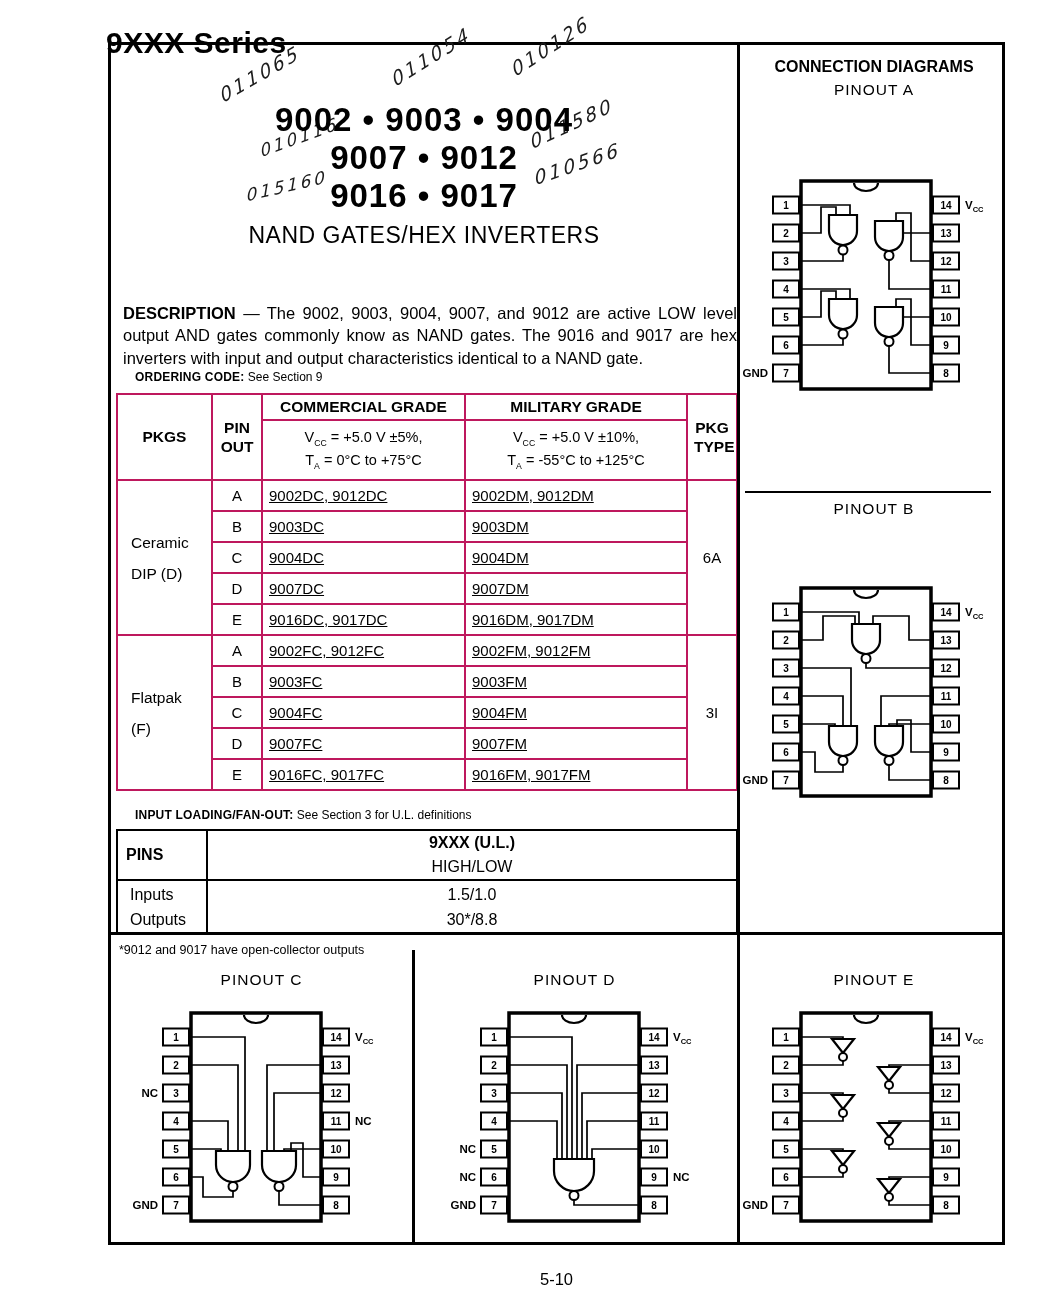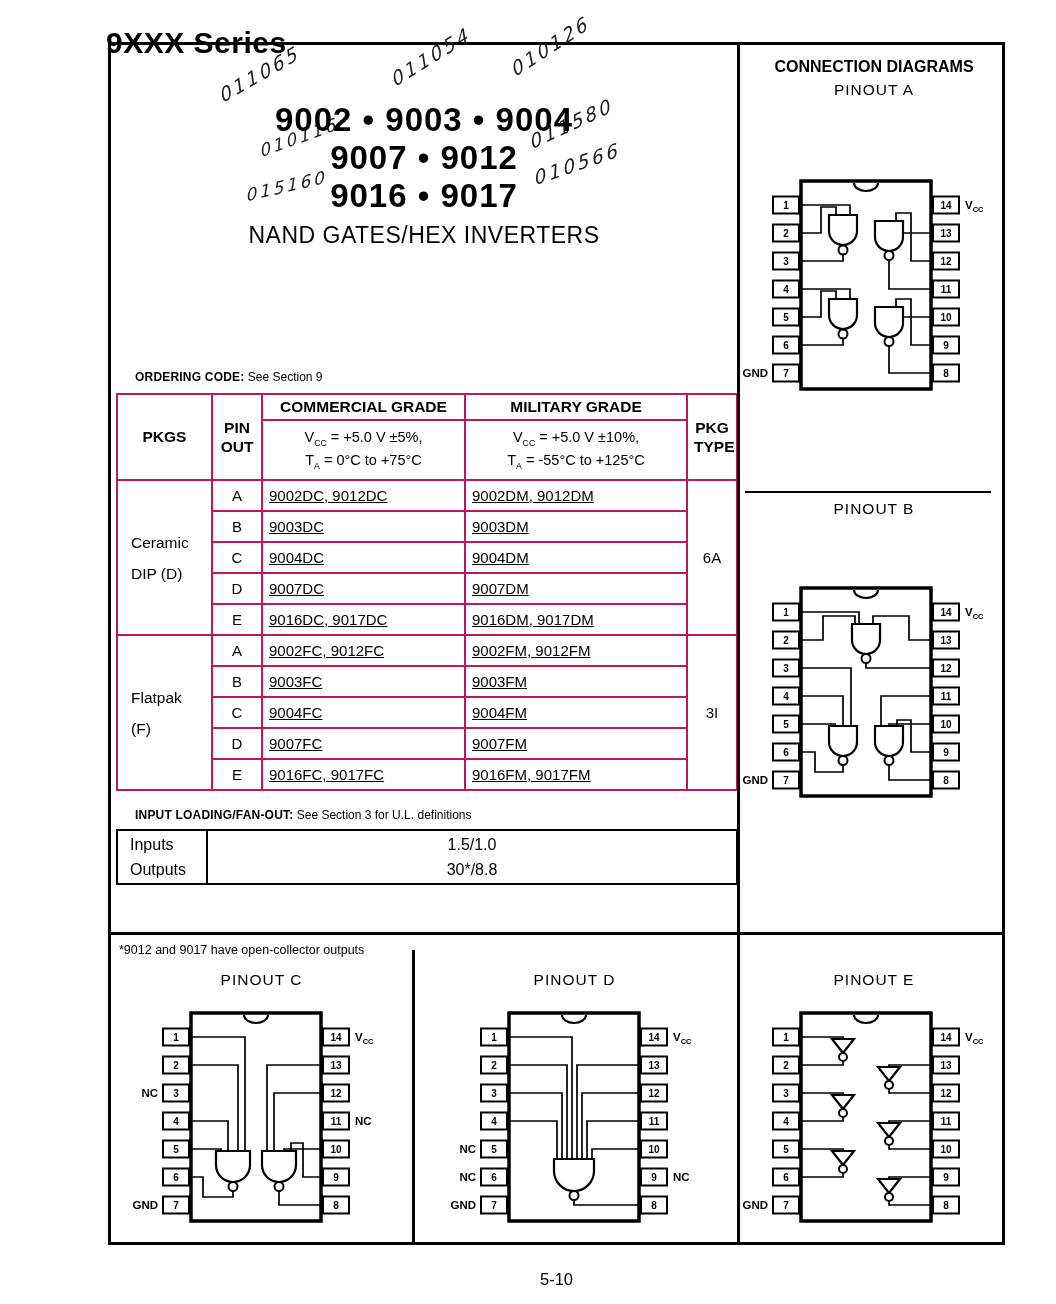--- a/index.html
+++ b/index.html
@@ -118,20 +118,21 @@
     <span class="ann ann-5">015160</span>
     <span class="ann ann-6">010566</span>
 
     <div class="part-block">
       <div class="part-line pl-0">9002 • 9003 • 9004</div>
       <div class="part-line pl-1">9007 • 9012</div>
       <div class="part-line pl-2">9016 • 9017</div>
       <div class="subtitle">NAND GATES/HEX INVERTERS</div>
     </div>
 
+    <p class="desc"><b>DESCRIPTION</b><span> — The 9002, 9003, 9004, 9007, and 9012 are active LOW level output AND gates commonly know as NAND gates. The 9016 and 9017 are hex inverters with input and output characteristics identical to a NAND gate.</span></p>
 
     <div class="lead ordering-line"><b>ORDERING CODE:</b><span> See Section 9</span></div>
 
     <table class="otable">
       <colgroup>
           <col style="width:95px">
           <col style="width:50px">
           <col style="width:203px">
           <col style="width:222px">
           <col style="width:50px">
@@ -220,20 +221,27 @@
     </table>
 
     <div class="lead loading-line"><b>INPUT LOADING/FAN-OUT:</b><span> See Section 3 for U.L. definitions</span></div>
 
     <table class="ltable">
       <colgroup>
           <col style="width:90px">
           <col style="width:530px">
         </colgroup>
       <tbody>
+          <tr>
+        <th class="pins-h">PINS</th>
+        <th class="ul-h">
+          <div>9XXX (U.L.)</div>
+          <div class="ul-line2">HIGH/LOW</div>
+        </th>
+      </tr>
       <tr>
         <td class="io-cell">
           <div>Inputs</div>
           <div>Outputs</div>
         </td>
         <td class="val-cell">
           <div>1.5/1.0</div>
           <div>30*/8.8</div>
         </td>
       </tr>

